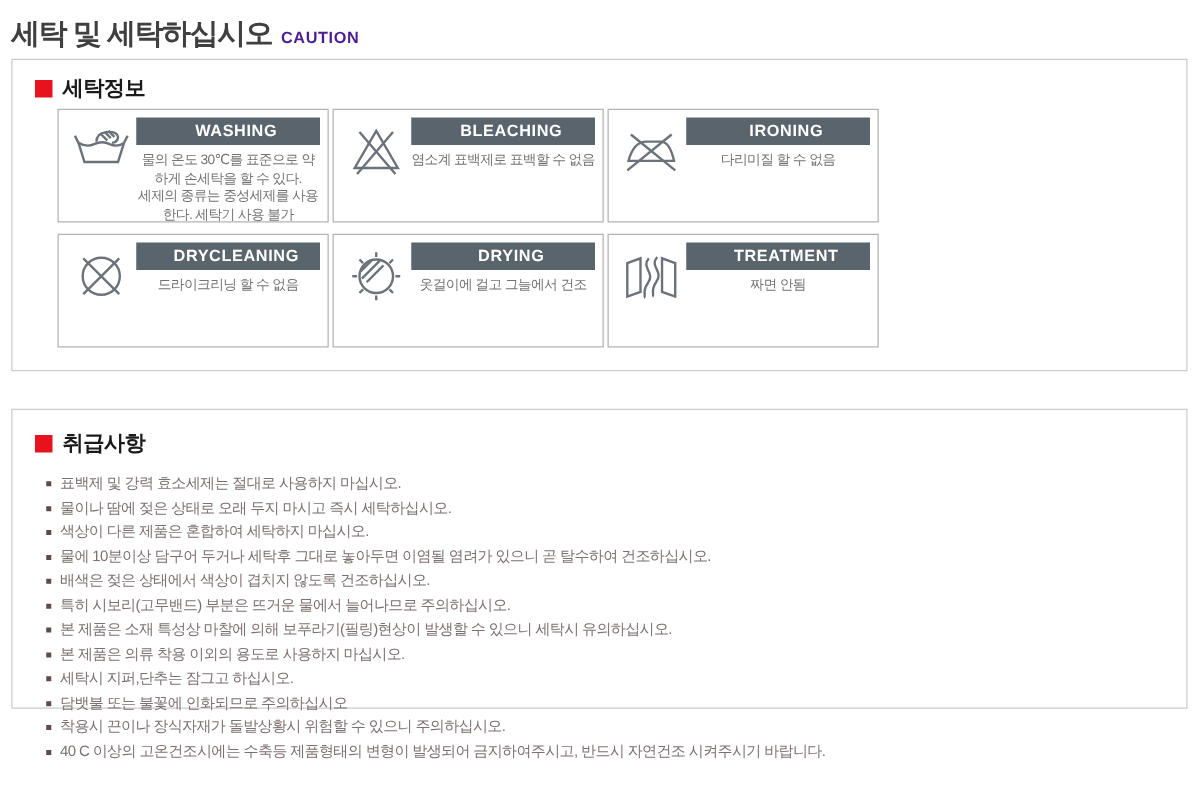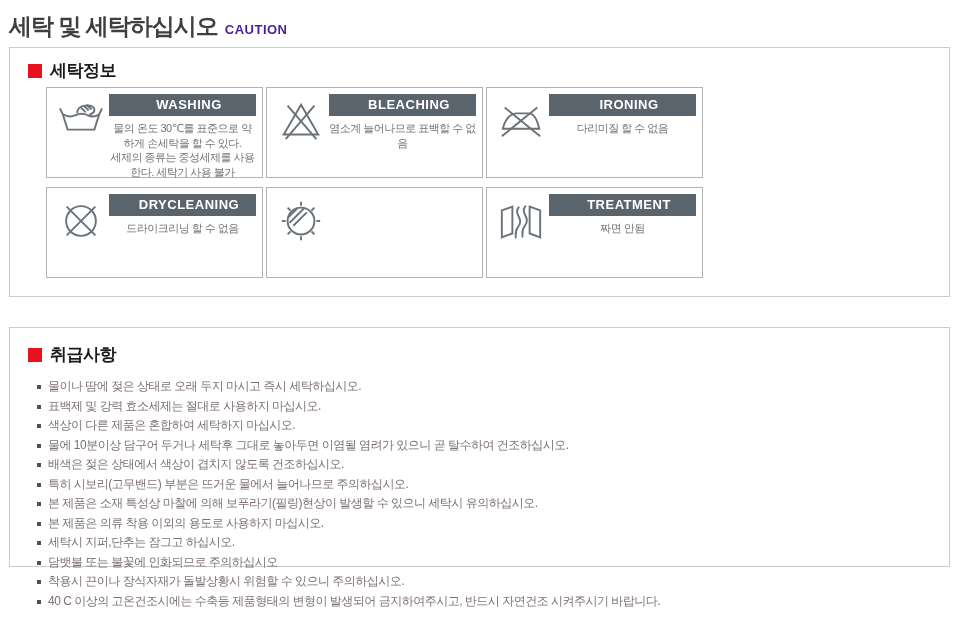--- a/index.html
+++ b/index.html
@@ -105,21 +105,21 @@
     <div class="care-box">
       <div class="care-icon">
         <svg viewBox="0 0 48 48">
           <path d="M24 7 L6 38 L42 38 Z"></path>
           <path d="M10 8 L40 43"></path>
             <path d="M38 8 L8 43"></path>
         </svg>
       </div>
       <div class="care-content">
         <div class="care-label">BLEACHING</div>
-        <div class="care-desc">염소계 늘어나므로 표백할 수 없음</div>
+        <div class="care-desc">염소계 표백제로 표백할 수 없음</div>
       </div>
     </div>
 
     <div class="care-box">
       <div class="care-icon">
         <svg viewBox="0 0 48 48">
           <path d="M5 32 C8 21 13 16 20 16 L32 16 C38 16 41 23 43 32 Z"></path>
           <path d="M7 10 L44 40"></path>
             <path d="M41 10 L4 40"></path>
         </svg>
@@ -154,20 +154,24 @@
           <line x1="13" y1="35" x2="10" y2="38"></line>
           <line x1="8" y1="24" x2="4" y2="24"></line>
           <line x1="13" y1="13" x2="10" y2="10"></line>
           <line x1="24" y1="8" x2="24" y2="4"></line>
           <line x1="35" y1="13" x2="38" y2="10"></line>
           <line x1="11" y1="20" x2="20" y2="11"></line>
           <line x1="12" y1="26" x2="27" y2="11"></line>
           <line x1="16" y1="29" x2="30" y2="15"></line>
         </svg>
       </div>
+      <div class="care-content">
+        <div class="care-label">DRYING</div>
+        <div class="care-desc">옷걸이에 걸고 그늘에서 건조</div>
+      </div>
     </div>
 
     <div class="care-box">
       <div class="care-icon">
         <svg viewBox="0 0 48 48">
           <path d="M4 13 L15 9 L15 37 L4 41 Z"></path>
           <path d="M44 13 L33 9 L33 37 L44 41 Z"></path>
           <path d="M22 9 C15 17 28 21 21 30 C16 37 20 41 18 42"></path>
           <path d="M29 8 C22 16 35 20 28 29 C23 36 27 40 25 41"></path>
         </svg>
@@ -180,22 +184,22 @@
 
   </div>
 </div>
 
 <div class="section handling">
   <div class="sec-heading">
     <span class="red-sq"></span>
     <span class="sec-heading-label">취급사항</span>
   </div>
   <ul class="handling-list">
+    <li>표백제 및 강력 효소세제는 절대로 사용하지 마십시오.</li>
     <li>물이나 땀에 젖은 상태로 오래 두지 마시고 즉시 세탁하십시오.</li>
-    <li>표백제 및 강력 효소세제는 절대로 사용하지 마십시오.</li>
     <li>색상이 다른 제품은 혼합하여 세탁하지 마십시오.</li>
     <li>물에 10분이상 담구어 두거나 세탁후 그대로 놓아두면 이염될 염려가 있으니 곧 탈수하여 건조하십시오.</li>
     <li>배색은 젖은 상태에서 색상이 겹치지 않도록 건조하십시오.</li>
     <li>특히 시보리(고무밴드) 부분은 뜨거운 물에서 늘어나므로 주의하십시오.</li>
     <li>본 제품은 소재 특성상 마찰에 의해 보푸라기(필링)현상이 발생할 수 있으니 세탁시 유의하십시오.</li>
     <li>본 제품은 의류 착용 이외의 용도로 사용하지 마십시오.</li>
     <li>세탁시 지퍼,단추는 잠그고 하십시오.</li>
     <li>담뱃불 또는 불꽃에 인화되므로 주의하십시오</li>
     <li>착용시 끈이나 장식자재가 돌발상황시 위험할 수 있으니 주의하십시오.</li>
     <li>40 C 이상의 고온건조시에는 수축등 제품형태의 변형이 발생되어 금지하여주시고, 반드시 자연건조 시켜주시기 바랍니다.</li>

